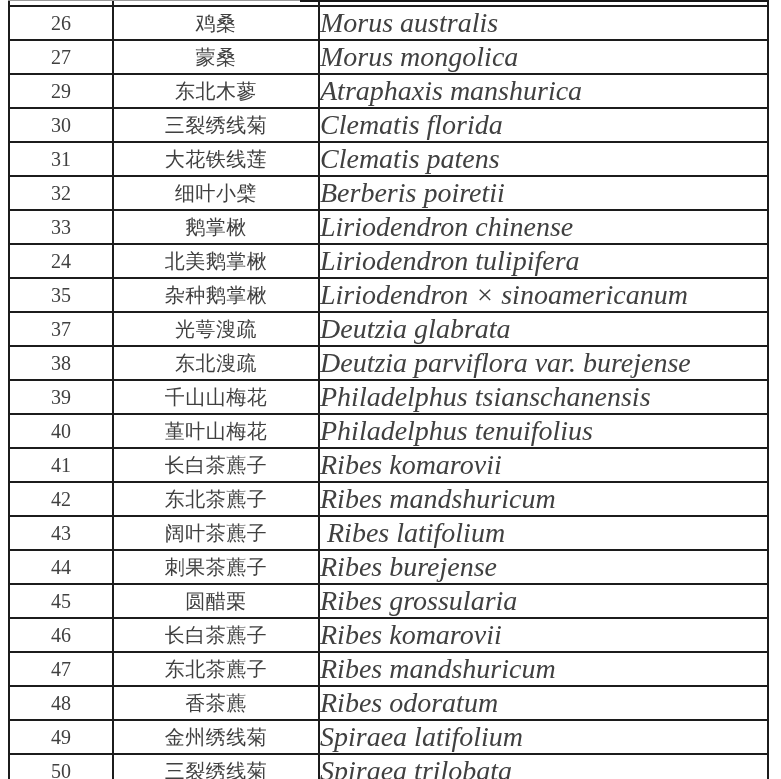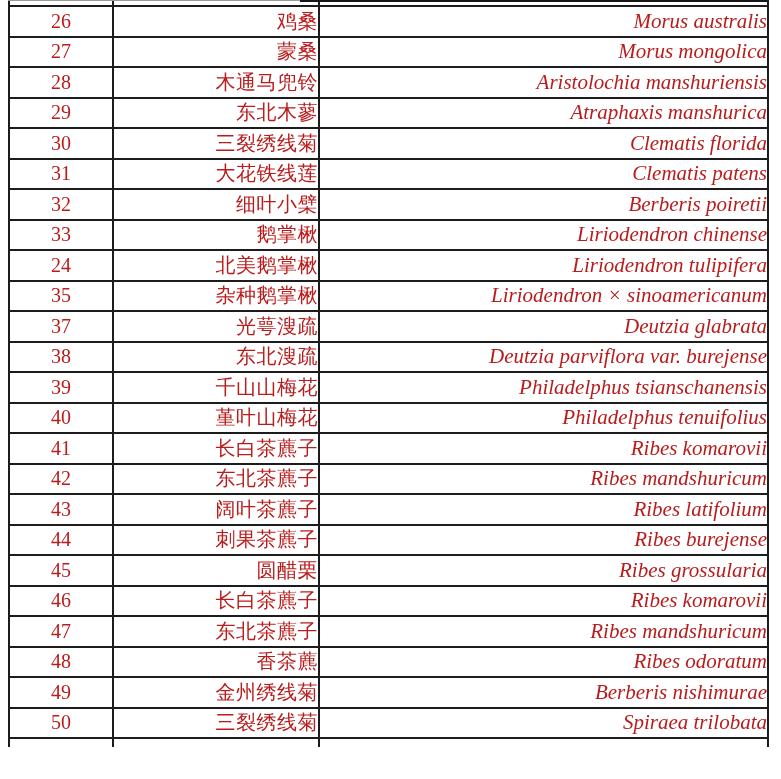--- a/index.html
+++ b/index.html
@@ -2,21 +2,21 @@
 <html><head>
 <meta charset="utf-8">
 <style>
   html, body { margin: 0; padding: 0; }
   .page {
     position: relative;
     width: 781px;
     height: 779px;
     background: #ffffff;
     overflow: hidden;
-    color: #b91c1c;
+    color: #404040;
   }
   table.species {
     position: absolute;
     left: 8px;
     top: 0;
     width: 759px;
     table-layout: fixed;
     border-collapse: collapse;
   }
   table.species td {
@@ -29,29 +29,29 @@
   tr.partial-top td { height: 5px; border-top: none; }
   tr.partial-bottom td { height: 8px; border-bottom: none; }
   td.num {
     font-family: "Liberation Serif", serif;
     font-size: 20px;
     text-align: center;
   }
   td.cn {
     font-family: "Liberation Serif", serif;
     font-size: 20px;
-    text-align: right;
+    text-align: center;
     padding-left: 4px;
     letter-spacing: 0.5px;
   }
   td.latin {
     font-family: "Liberation Serif", serif;
     font-style: italic;
-    font-size: 21px;
-    text-align: right;
+    font-size: 28px;
+    text-align: left;
     padding-left: 4px;
     white-space: pre;
   }
   
   .artifact-top-dark {
     position: absolute;
     top: 0; left: 300px;
     width: 467px; height: 2px;
     background: #161616;
     z-index: 2;
@@ -88,25 +88,20 @@
           <td class="num">26</td>
           <td class="cn">鸡桑</td>
           <td class="latin">Morus australis</td>
         </tr>
         <tr class="data">
           <td class="num">27</td>
           <td class="cn">蒙桑</td>
           <td class="latin">Morus mongolica</td>
         </tr>
         <tr class="data">
-          <td class="num">28</td>
-          <td class="cn">木通马兜铃</td>
-          <td class="latin">Aristolochia manshuriensis</td>
-        </tr>
-        <tr class="data">
           <td class="num">29</td>
           <td class="cn">东北木蓼</td>
           <td class="latin">Atraphaxis manshurica</td>
         </tr>
         <tr class="data">
           <td class="num">30</td>
           <td class="cn">三裂绣线菊</td>
           <td class="latin">Clematis florida</td>
         </tr>
         <tr class="data">
@@ -190,21 +185,21 @@
           <td class="latin">Ribes mandshuricum</td>
         </tr>
         <tr class="data">
           <td class="num">48</td>
           <td class="cn">香茶藨</td>
           <td class="latin">Ribes odoratum</td>
         </tr>
         <tr class="data">
           <td class="num">49</td>
           <td class="cn">金州绣线菊</td>
-          <td class="latin">Berberis nishimurae</td>
+          <td class="latin">Spiraea latifolium</td>
         </tr>
         <tr class="data">
           <td class="num">50</td>
           <td class="cn">三裂绣线菊</td>
           <td class="latin">Spiraea trilobata</td>
         </tr>
         <tr class="partial-bottom">
         <td class="num"></td>
         <td class="cn"></td>
         <td class="latin"></td>

